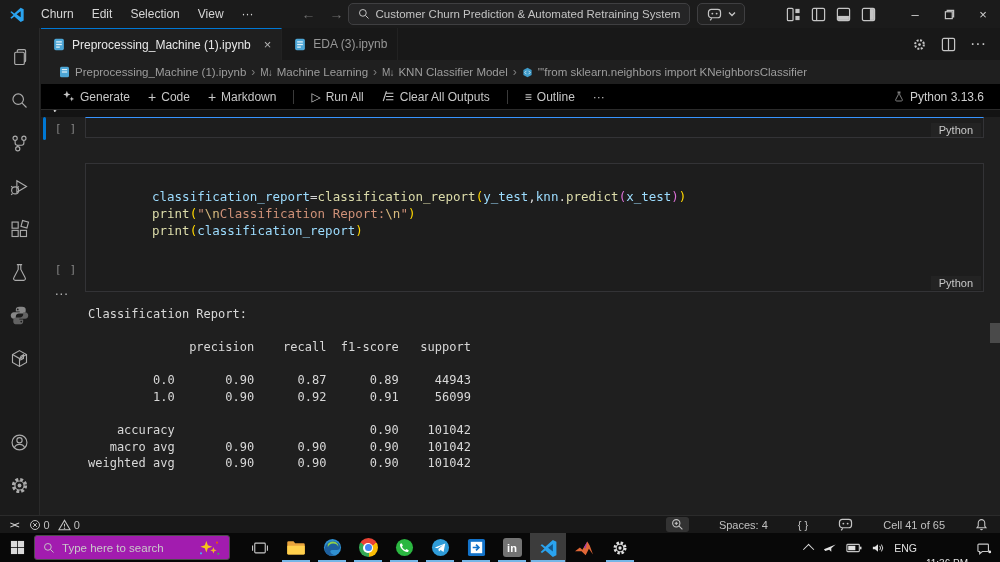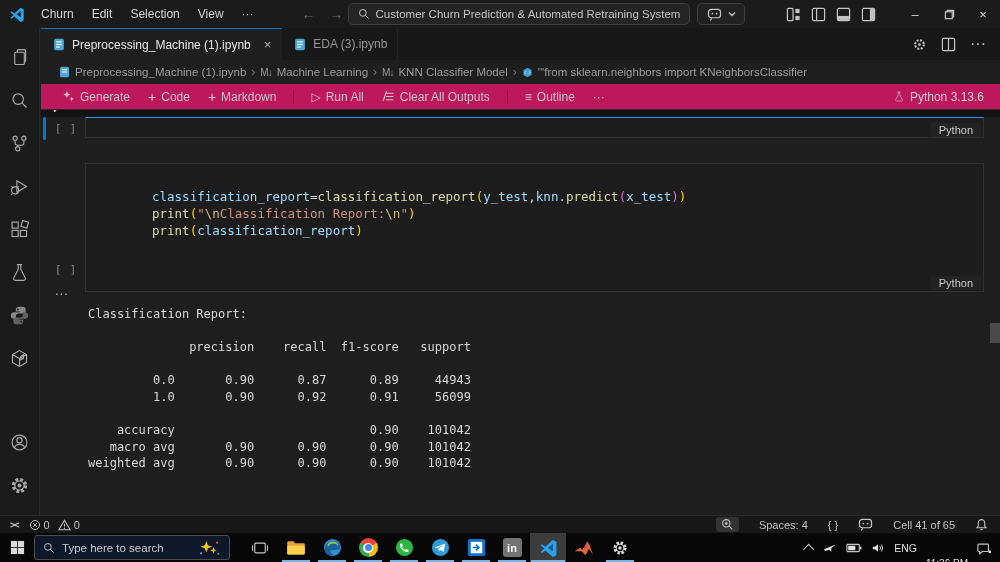--- a/index.html
+++ b/index.html
@@ -33,21 +33,21 @@
   .tabbar { position:absolute; left:0; top:0; width:959px; height:32px; background:#181818; display:flex; }
   .tab { height:32px; display:flex; align-items:center; gap:7px; padding:0 10px 0 12px; font-size:12px; border-right:1px solid #222; color:#969696; }
   .tab.active { background:#1f1f1f; color:#e7e7e7; border-top:1px solid #0078d4; }
   .tab .close { color:#b5b5b5; font-size:13px; margin-left:6px; }
   .tabbar-right { margin-left:auto; display:flex; align-items:center; gap:14px; padding-right:14px; color:#c5c5c5; }
 
   .breadcrumb { position:absolute; left:0; top:32px; width:959px; height:24px; display:flex; align-items:center; gap:5px; padding-left:18px; font-size:11.5px; color:#9d9d9d; background:#1f1f1f; }
   .bc-sep { color:#7c7c7c; font-size:12px; }
   .md-glyph { font-size:10px; color:#9d9d9d; letter-spacing:-1px; }
 
-  .nbtoolbar { position:absolute; left:0; top:56px; width:959px; height:26px; background:#be185d; border-bottom:1px solid #2b2b2b; display:flex; align-items:center; gap:4px; padding-left:14px; font-size:12px; color:#c7c7c7; }
+  .nbtoolbar { position:absolute; left:0; top:56px; width:959px; height:26px; background:#000000; border-bottom:1px solid #2b2b2b; display:flex; align-items:center; gap:4px; padding-left:14px; font-size:12px; color:#c7c7c7; }
   .tb-item { display:flex; align-items:center; gap:5px; padding:2px 7px; border-radius:4px; }
   .tb-div { width:1px; height:14px; background:#3a3a3a; margin:0 6px; }
   .tb-plus { font-size:14px; color:#c7c7c7; }
   .kernel { margin-left:auto; display:flex; align-items:center; gap:5px; padding-right:16px; font-size:12px; color:#cfcfcf; }
 
   
   .nbcontent { position:absolute; left:0; top:82px; width:959px; height:405px; background:#1f1f1f; overflow:hidden; }
   .prevstrip { position:absolute; left:0; top:0; width:959px; height:7px; background:#131313; }
   .prevcheck { position:absolute; left:11px; top:-7px; color:#d0d0d0; font-size:11px; }
 
@@ -66,27 +66,27 @@
 
   .out-collapse { position:absolute; left:14px; top:173px; color:#bdbdbd; font-size:13px; letter-spacing:1px; }
   .outpre { position:absolute; left:47px; top:196px; font-family:"DejaVu Sans Mono", monospace; font-size:12px; line-height:16.6px; color:#d8d8d8; white-space:pre; }
   .scroll-thumb { position:absolute; right:0; top:213px; width:10px; height:20px; background:#4a4a4a; }
 
   
   .statusbar { position:absolute; left:0; top:515px; width:1000px; height:18px; background:#181818; border-top:1px solid #2b2b2b; display:flex; align-items:center; font-size:11px; color:#c0c0c0; }
   .sb-left { display:flex; align-items:center; gap:10px; padding-left:10px; }
   .sb-remote { font-size:9px; letter-spacing:-1px; color:#cfcfcf; font-weight:bold; }
   .sb-stat { display:flex; align-items:center; gap:3px; }
-  .sb-right { margin-left:auto; display:flex; align-items:center; gap:20px; padding-right:12px; }
+  .sb-right { margin-left:auto; display:flex; align-items:center; gap:30px; padding-right:12px; }
   .sb-zoom { background:#333; border-radius:3px; padding:1px 5px; display:flex; align-items:center; }
 
   
   .taskbar { position:absolute; left:0; top:533px; width:1000px; height:29px; background:#080808; display:flex; align-items:center; }
   .tk-start { width:34px; height:29px; display:flex; align-items:center; justify-content:center; }
-  .tk-search { width:196px; height:25px; background:#0f172a; border:1px solid #4c4c4c; border-radius:3px; display:flex; align-items:center; gap:7px; padding:0 8px; font-size:11.5px; color:#c9c9c9; }
+  .tk-search { width:196px; height:25px; background:#a21caf; border:1px solid #4c4c4c; border-radius:3px; display:flex; align-items:center; gap:7px; padding:0 8px; font-size:11.5px; color:#c9c9c9; }
   .tk-search .grow { flex:1; }
   .tk-slot { width:36px; height:29px; display:flex; align-items:center; justify-content:center; position:relative; }
   .tk-slot.running::after { content:""; position:absolute; left:4px; right:4px; bottom:0; height:2px; background:#75b6e7; }
   .tk-slot.active-app { background:#3c3c3c; }
   .tk-slot.active-app::after { left:1px; right:1px; }
   .sq-app { width:19px; height:19px; border-radius:3px; display:flex; align-items:center; justify-content:center; color:#fff; font-weight:bold; font-size:11px; }
   .chrome-ball { width:19px; height:19px; border-radius:50%; background:conic-gradient(from -60deg,#ea4335 0 120deg,#fbbc05 0 240deg,#34a853 0 360deg); position:relative; }
   .chrome-ball::before { content:""; position:absolute; left:4.5px; top:4.5px; width:10px; height:10px; border-radius:50%; background:#fff; }
   .chrome-ball::after { content:""; position:absolute; left:6px; top:6px; width:7px; height:7px; border-radius:50%; background:#4285f4; }
   .tray { margin-left:auto; display:flex; align-items:center; gap:9px; padding-right:8px; color:#e2e2e2; }

